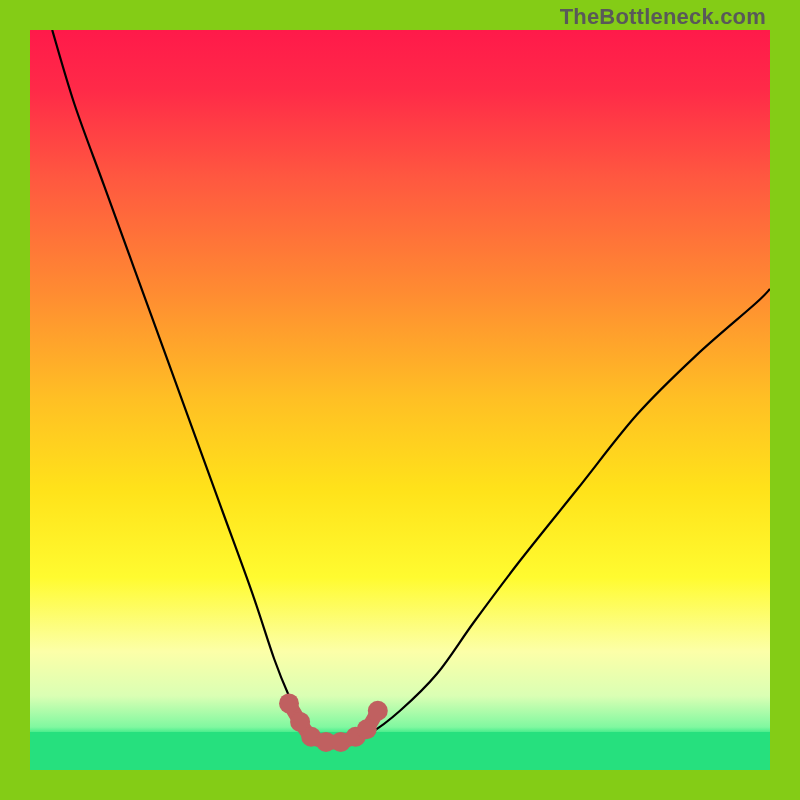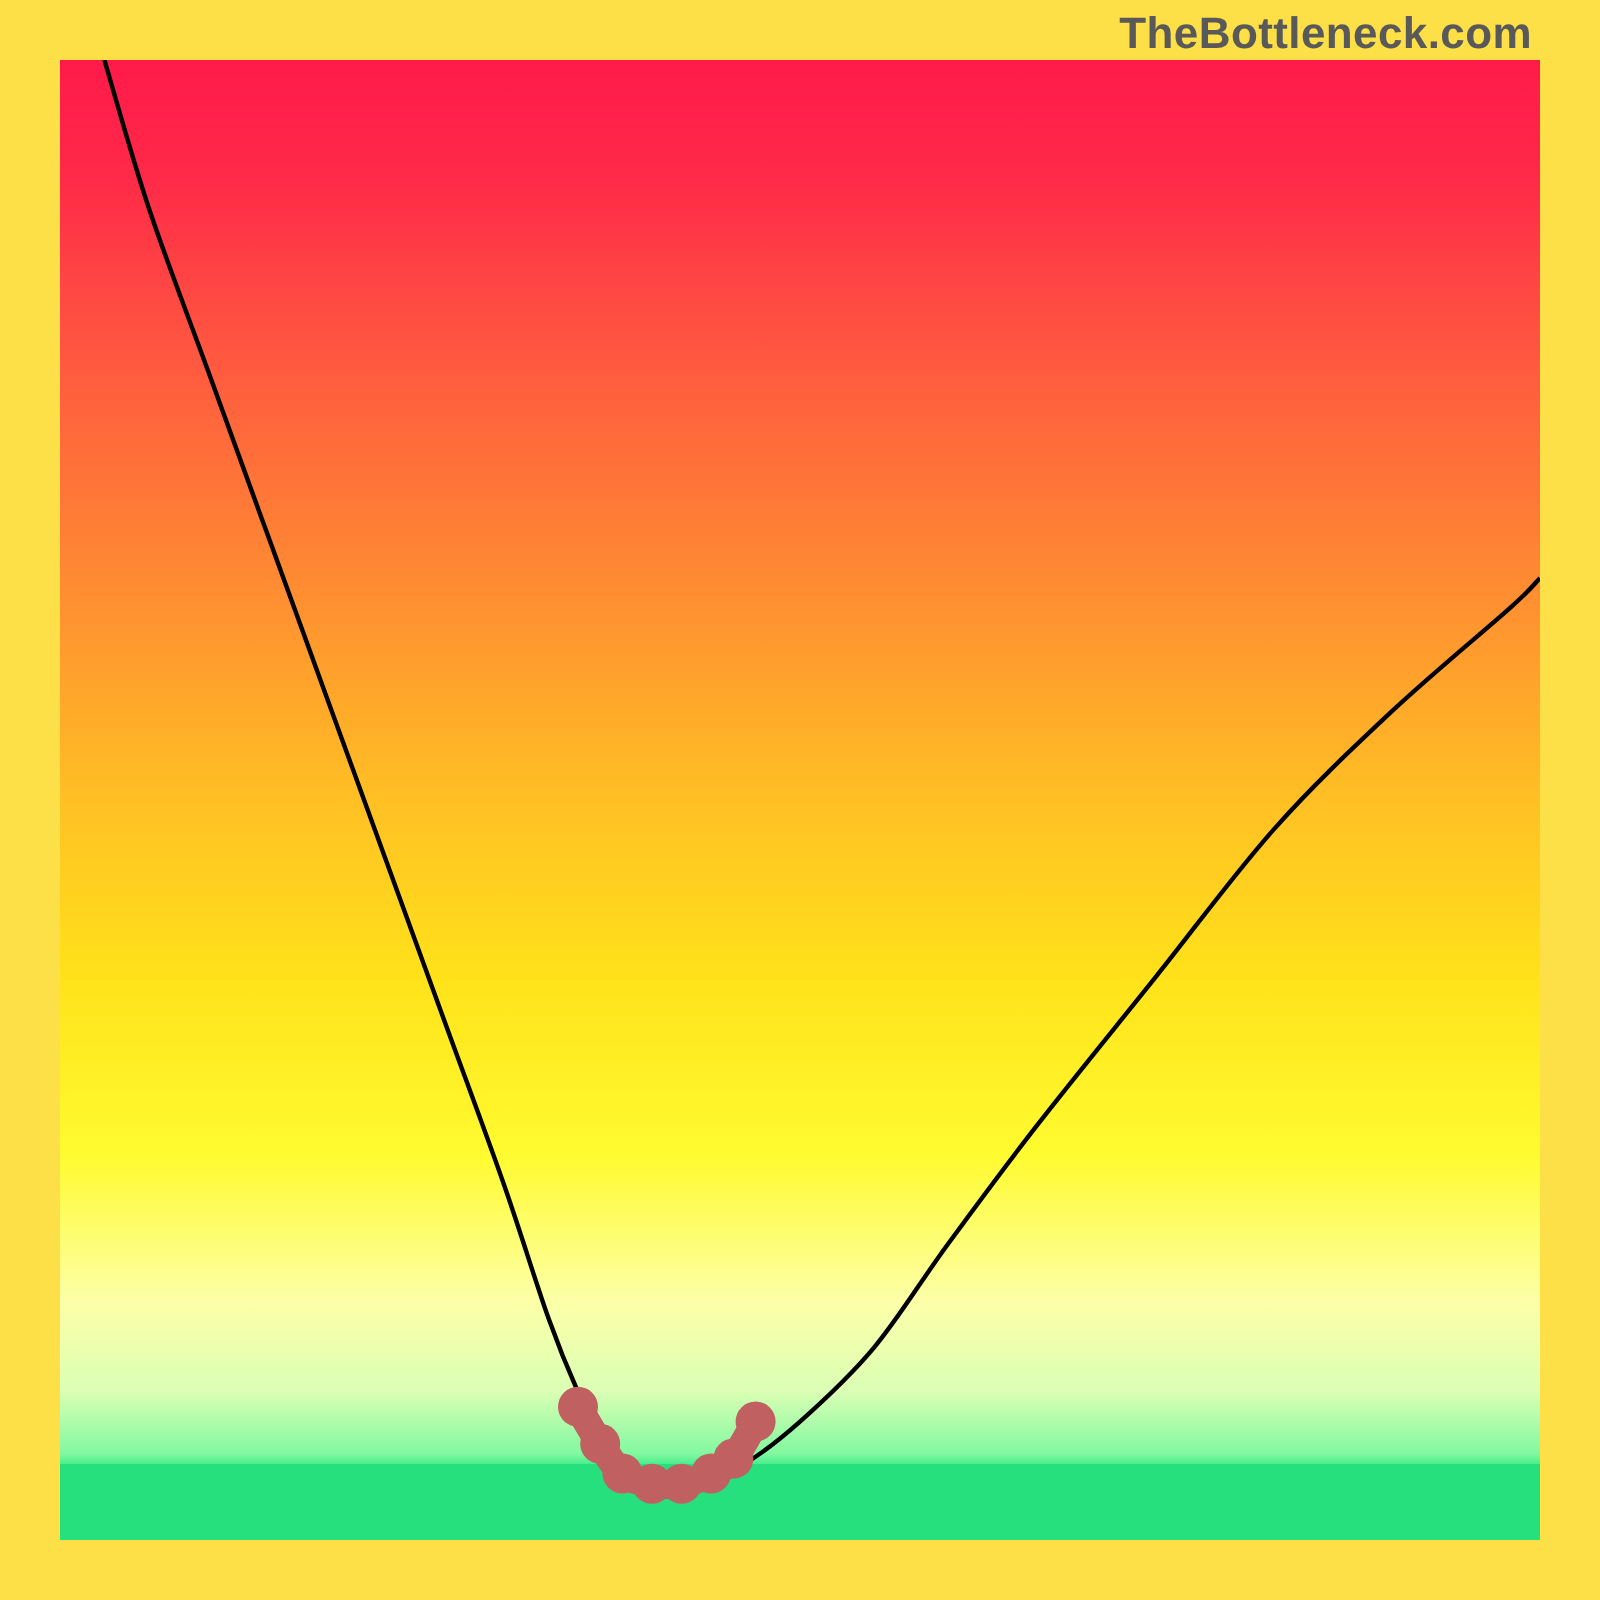--- a/index.html
+++ b/index.html
@@ -7,21 +7,21 @@
     padding: 0;
     width: 800px;
     height: 800px;
     overflow: hidden;
     background: #000;
     font-family: Arial, Helvetica, sans-serif;
   }
   .frame {
     position: absolute;
     inset: 0;
-    background: #fde047;
+    background: #84cc16;
   }
   .plot {
     position: absolute;
     left: 30px;
     top: 30px;
     width: 740px;
     height: 740px;
     overflow: hidden;
   }
   .watermark {

